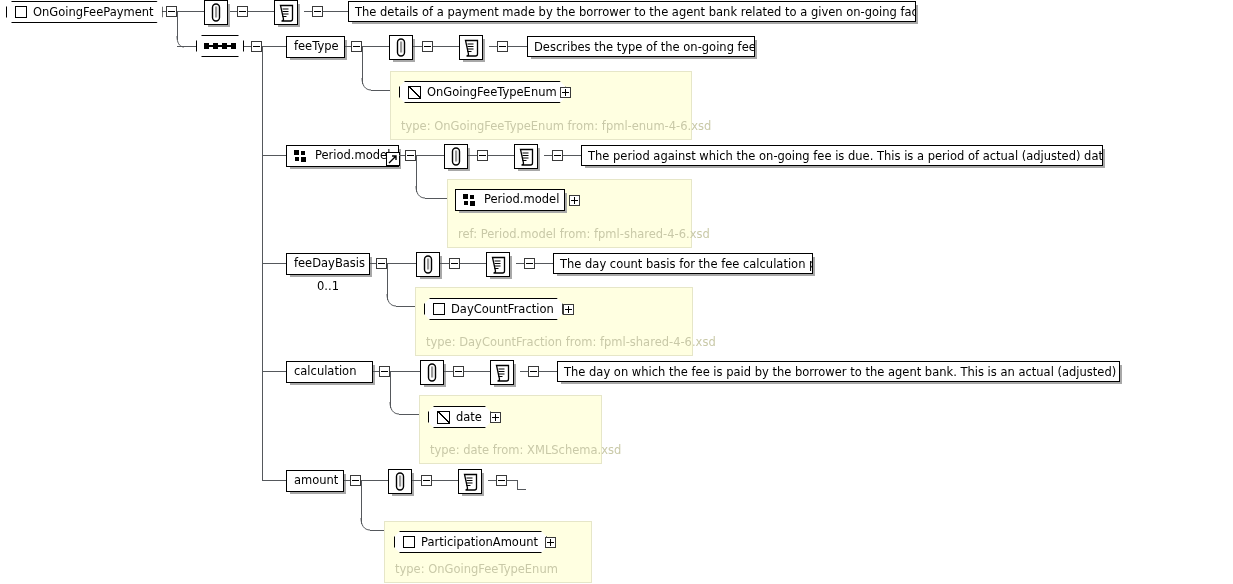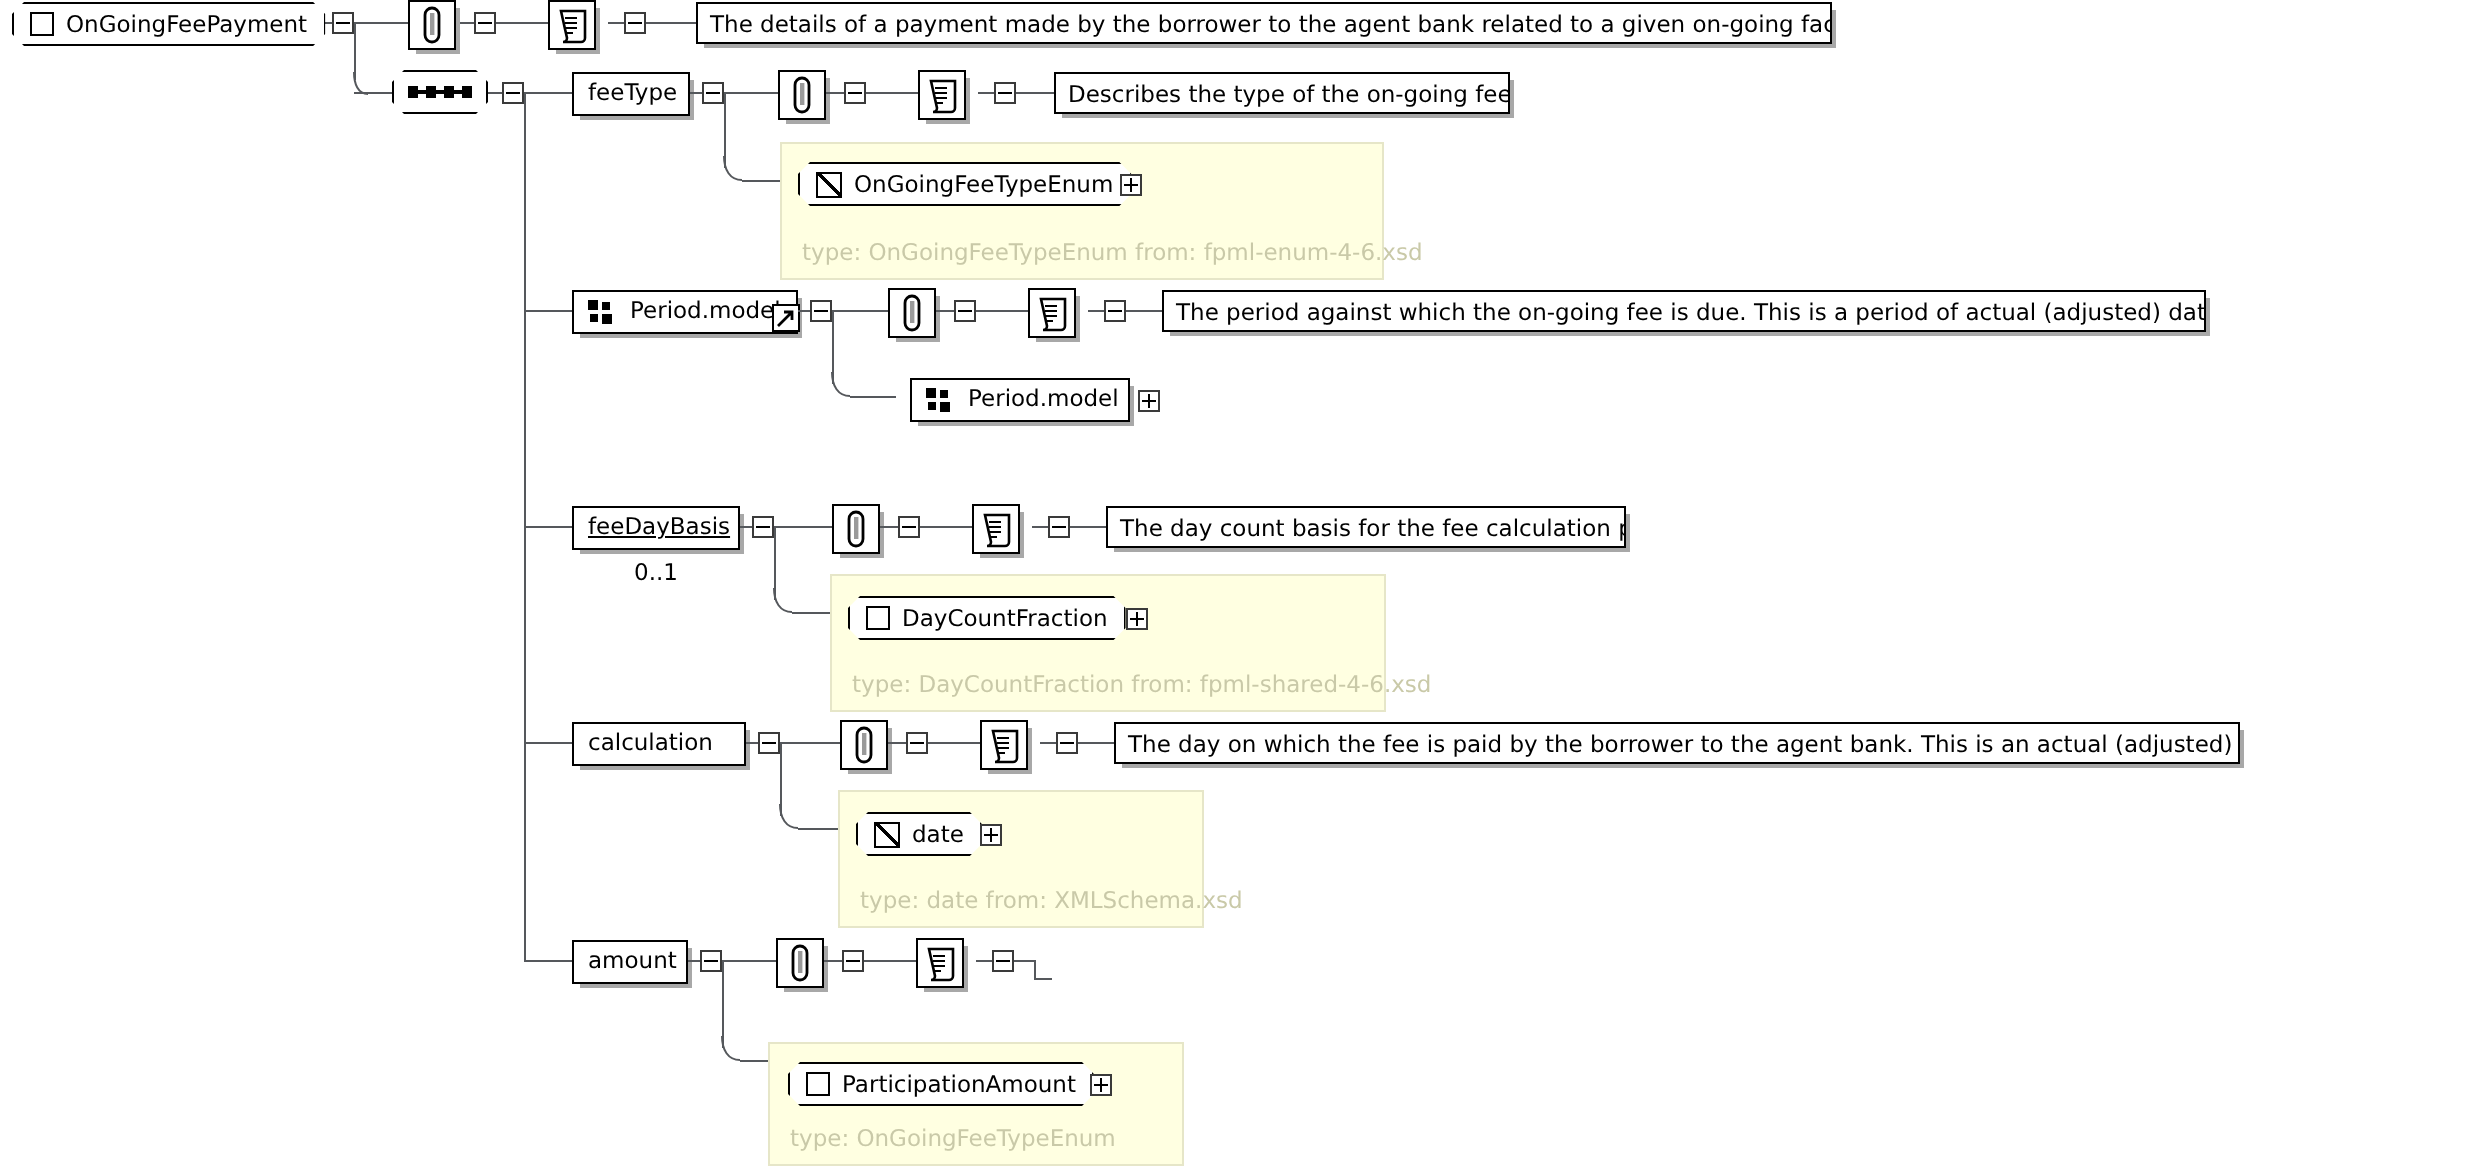--- a/index.html
+++ b/index.html
@@ -296,35 +296,38 @@
       <path d="M3.5,5 h6 M3.5,7.5 h6 M3.5,10 h6 M3.5,12.5 h4" stroke="#000" stroke-width="1"></path>
     </svg>
   </div>
   <div class="tgl" style="left:552px;top:150px;">
       <i class="hbar"></i>
     </div>
   <div class="ln h" style="left:544px;top:155px;width:8px;"></div>
   <div class="ln h" style="left:563px;top:155px;width:18px;"></div>
   <div class="docbox" style="left:581px;top:145px;width:522px;height:21px;white-space:nowrap;overflow:hidden;">The period against which the on-going fee is due. This is a period of actual (adjusted) dates.</div>
 
+  <div class="ypanel" style="left:447px;top:179px;width:245px;height:69px;">
+    <span class="ytype">ref: Period.model from: fpml-shared-4-6.xsd</span>
+  </div>
   <div class="ebox" style="left:455px;top:189px;width:110px;">
     <span class="ic-group">
         <b></b>
         <b></b>
         <b></b>
         <b></b>
       </span>
     <span class="lbl">Period.model</span>
   </div>
   <div class="plusbox" style="left:569px;top:195px;">
       <i class="hbar"></i>
       <i class="vbar"></i>
     </div>
 
-  <div class="ebox" style="left:286px;top:253px;width:84px;text-decoration:underline;">
+  <div class="ebox" style="left:286px;top:253px;width:84px;">
     <span class="lbl">feeDayBasis</span>
   </div>
   <div class="card" style="left:317px;top:279px;">0..1</div>
   <div class="tgl" style="left:376px;top:258px;">
       <i class="hbar"></i>
     </div>
   <div class="ln h" style="left:370px;top:263px;width:6px;"></div>
   <div class="ln h" style="left:387px;top:263px;width:29px;"></div>
   <div class="ln v" style="left:387px;top:264px;height:36px;"></div>
   <svg class="gl" style="position:absolute;left:382px;top:294px;" width="14" height="14" viewBox="0 0 14 14">

